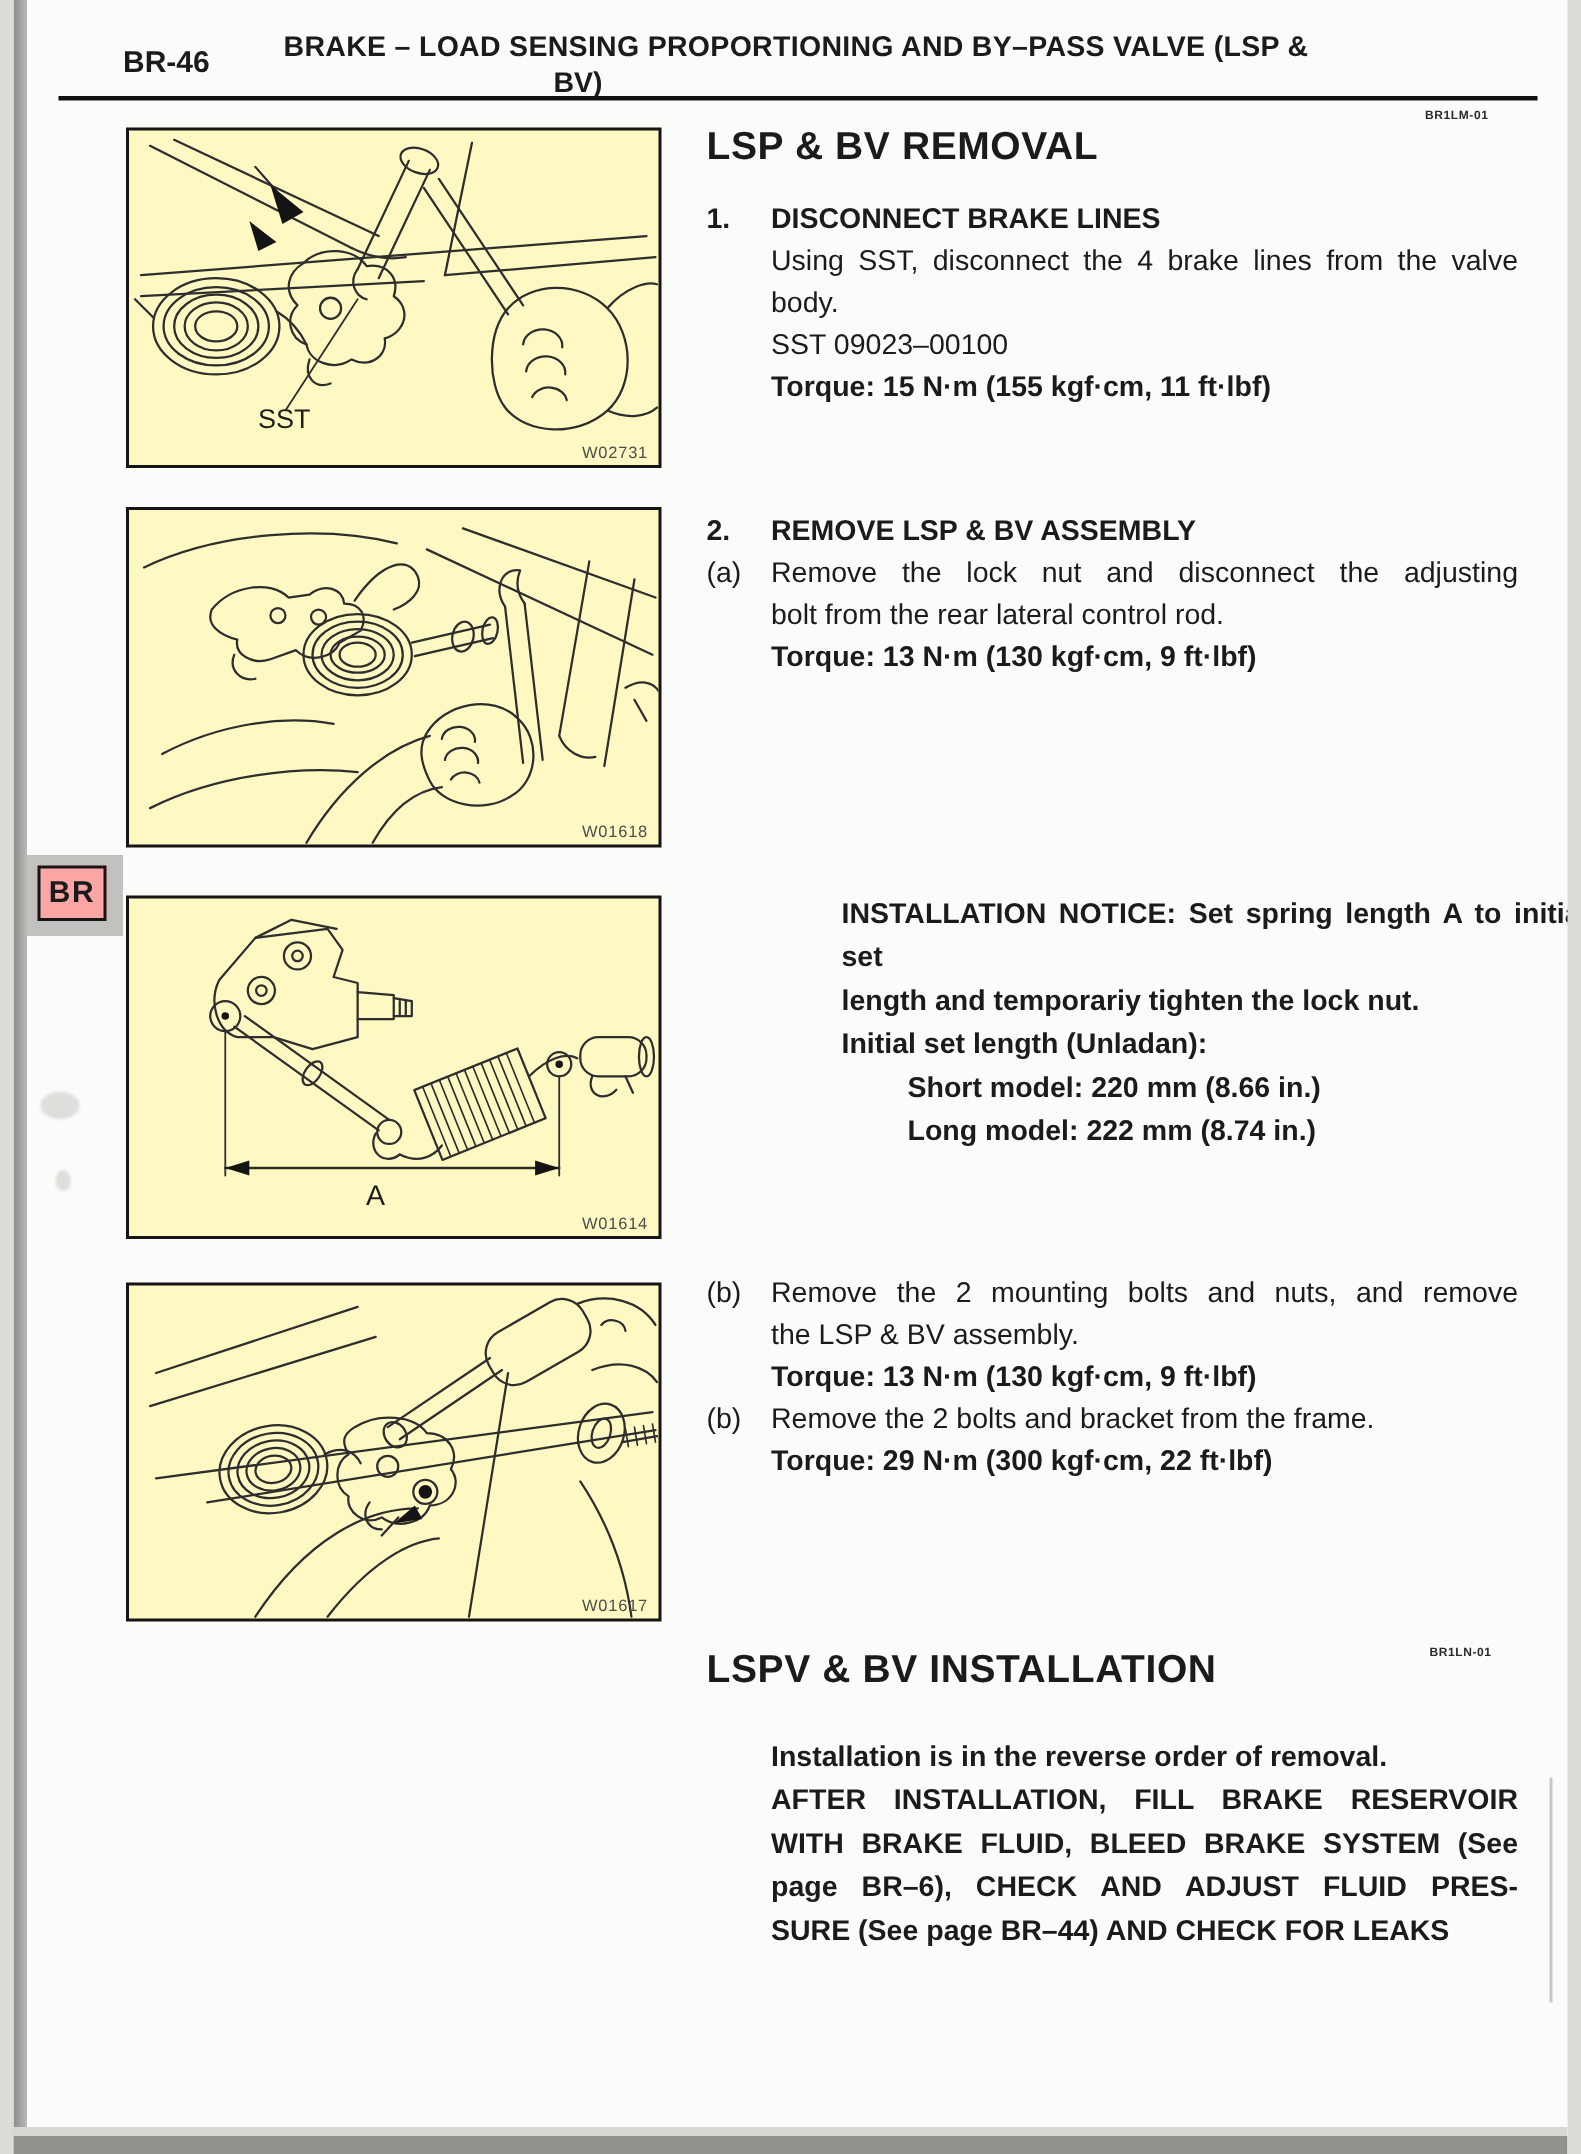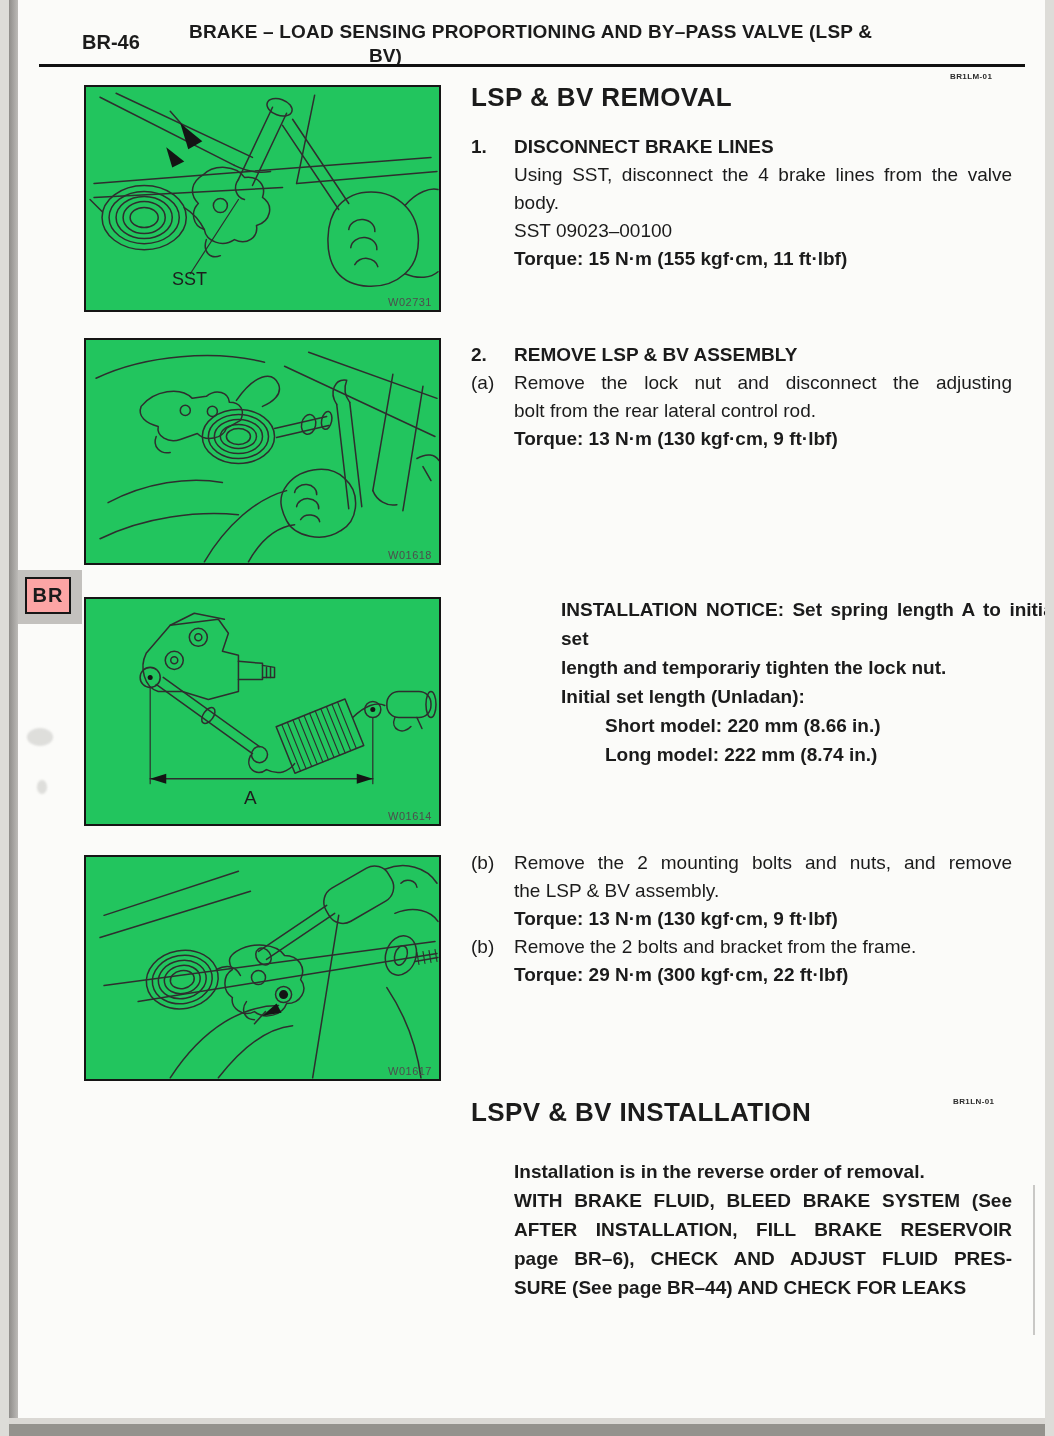--- a/index.html
+++ b/index.html
@@ -18,21 +18,21 @@
   .page-code { position:absolute; left:73px; top:31px; font-size:20px; font-weight:bold; }
   .doc-title-1 { position:absolute; left:180px; top:21px; font-size:19px; font-weight:bold; letter-spacing:.2px; }
   .doc-title-2 { position:absolute; left:360px; top:45px; font-size:19px; font-weight:bold; }
   .header-rule { position:absolute; left:30px; top:64px; width:986px; height:3px; background:#111; }
 
   .side-tab-bg { position:absolute; left:9px; top:570px; width:64px; height:54px; background:#c3c1be; }
   .side-tab { position:absolute; left:16px; top:577px; width:46px; height:37px; background:#fca5a5;
     border:2.5px solid #161616; box-sizing:border-box; display:flex; align-items:center; justify-content:center;
     font-size:20px; font-weight:bold; letter-spacing:1px; }
 
-  .fig { position:absolute; left:75px; width:357px; border:2.5px solid #151515; background:#22c55e; box-sizing:border-box; }
+  .fig { position:absolute; left:75px; width:357px; border:2.5px solid #151515; background:#fef9c3; box-sizing:border-box; }
   .fig svg { display:block; width:100%; height:100%; }
   .figcode { position:absolute; right:7px; bottom:2px; font-size:11px; color:#4d4d4d; letter-spacing:.5px; }
   .figlabel { position:absolute; font-size:18px; color:#1d1d1d; }
 
   .h1 { position:absolute; left:462px; font-size:26px; font-weight:bold; letter-spacing:.4px; }
   .refcode { position:absolute; font-size:8px; font-weight:bold; color:#2b2b2b; letter-spacing:.4px; }
 
   .num { position:absolute; left:462px; font-size:19px; line-height:28px; }
   .bold { font-weight:bold; }
   .stitle { position:absolute; left:505px; font-size:19px; line-height:28px; font-weight:bold; }
@@ -274,19 +274,19 @@
   <div class="body" style="top:933px;">
     <div>Remove the 2 bolts and bracket from the frame.</div>
     <div class="bold">Torque: 29 N·m (300 kgf·cm, 22 ft·lbf)</div>
   </div>
 
   <div class="h1" style="top:1097px;">LSPV &amp; BV INSTALLATION</div>
   <div class="refcode" style="left:944px;top:1097px;">BR1LN-01</div>
 
   <div class="body lh29 bold" style="top:1157px;">
     <div>Installation is in the reverse order of removal.</div>
+    <div class="jl">AFTER INSTALLATION, FILL BRAKE RESERVOIR</div>
     <div class="jl">WITH BRAKE FLUID, BLEED BRAKE SYSTEM (See</div>
-    <div class="jl">AFTER INSTALLATION, FILL BRAKE RESERVOIR</div>
     <div class="jl">page BR–6), CHECK AND ADJUST FLUID PRES-</div>
     <div>SURE (See page BR–44) AND CHECK FOR LEAKS</div>
   </div>
 
 </div>
 
 </body></html>

